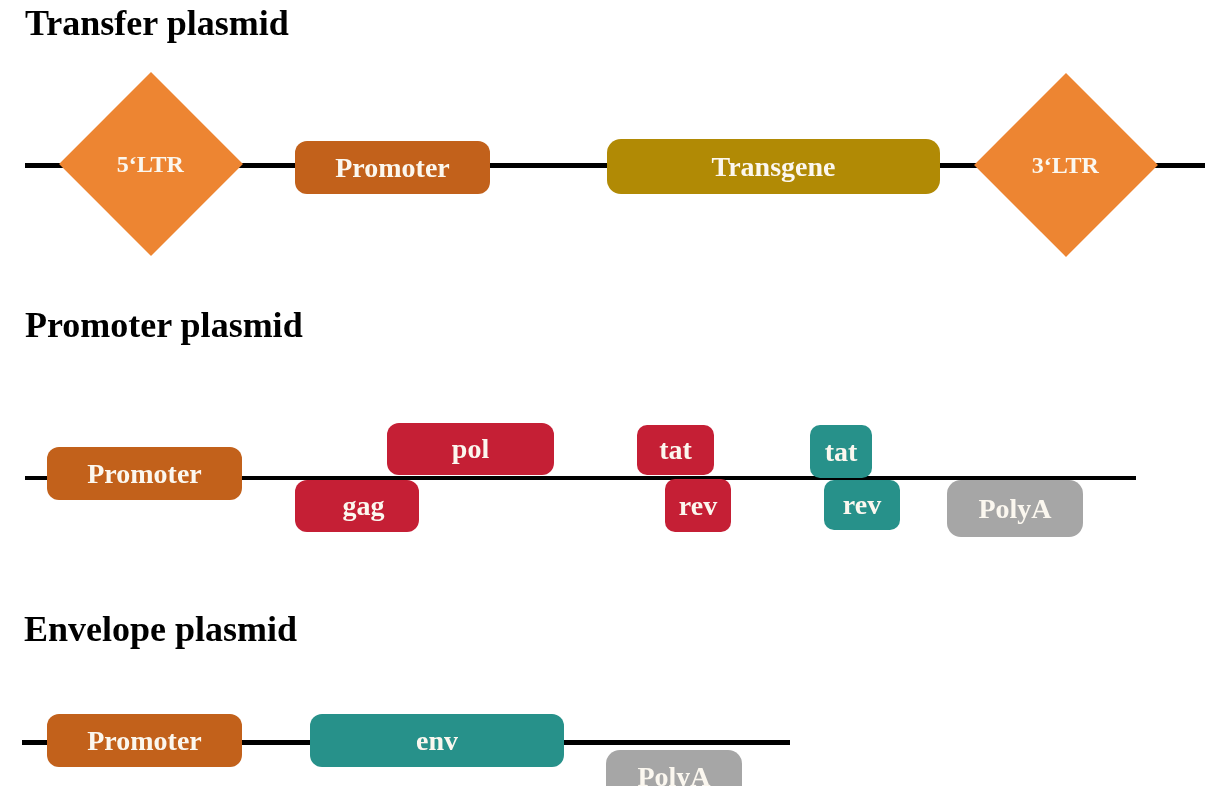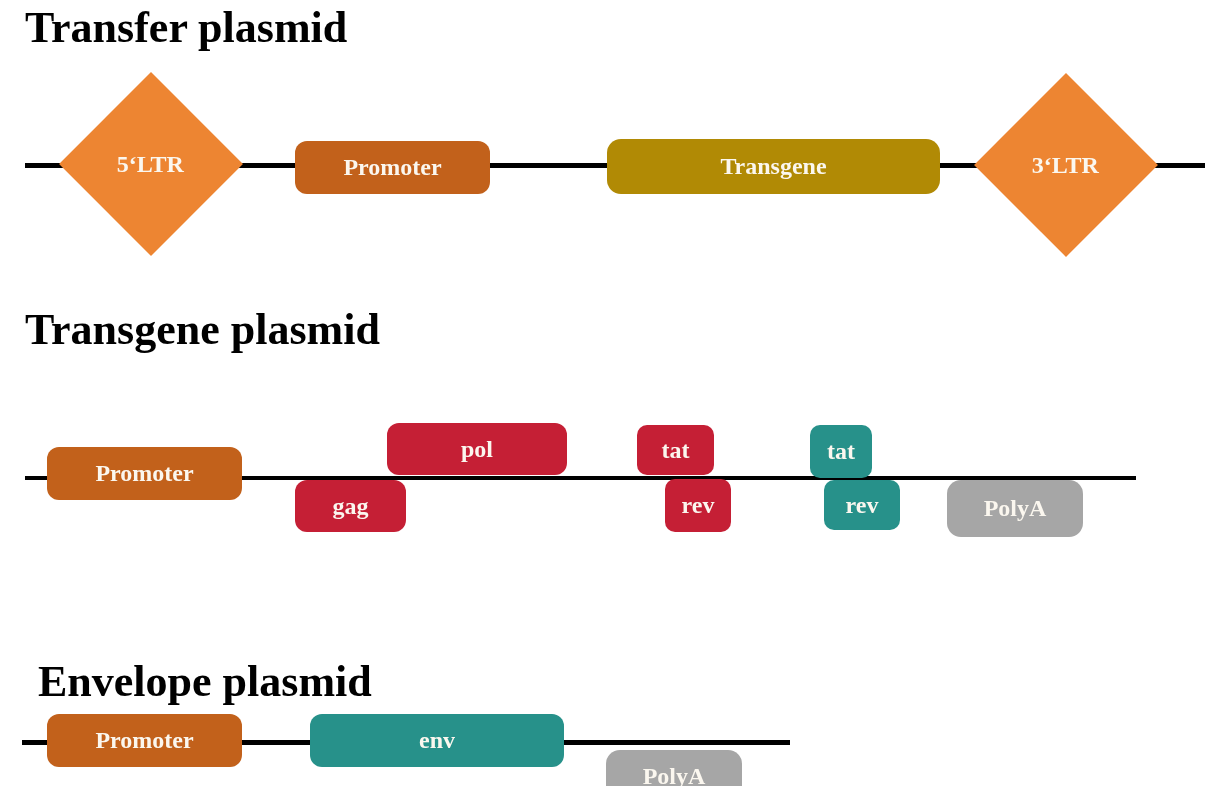--- a/index.html
+++ b/index.html
@@ -8,34 +8,34 @@
     width: 1218px;
     height: 786px;
     background: #ffffff;
     font-family: "Liberation Serif", "DejaVu Serif", serif;
     overflow: hidden;
   }
   .title {
     position: absolute;
     margin: 0;
     font-weight: bold;
-    font-size: 44px;
+    font-size: 36px;
     line-height: 1.1;
     color: var(--title);
     white-space: nowrap;
   }
   .hline { position: absolute; background: var(--line); }
   .box {
     position: absolute;
     display: flex;
     align-items: center;
     justify-content: center;
     color: var(--label);
     font-weight: bold;
-    font-size: 24px;
+    font-size: 28px;
     border-radius: 12px;
     white-space: nowrap;
     text-align: right;
   }
   .diamond {
     position: absolute;
     width: 130px;
     height: 130px;
     transform: rotate(45deg);
     display: flex;
@@ -62,30 +62,30 @@
   .t-line    { left: 25px;  top: 163px; width: 1180px; height: 5px; }
   .d-5ltr    { left: 86px;  top: 99px; }
   .d-3ltr    { left: 1001px; top: 100px; }
   .b-t-promoter { left: 295px; top: 141px; width: 195px; height: 53px; }
   .b-transgene  { left: 607px; top: 139px; width: 333px; height: 55px; border-radius: 14px; }
 
   
   .p-title   { left: 25px;  top: 306px; }
   .p-line    { left: 25px;  top: 476px; width: 1111px; height: 4px; }
   .b-p-promoter { left: 47px;  top: 447px; width: 195px; height: 53px; }
-  .b-gag     { left: 295px; top: 480px; width: 111px; height: 52px; }
-  .b-pol     { left: 387px; top: 423px; width: 180px; height: 52px; }
+  .b-gag     { left: 295px; top: 480px; width: 111px; height: 52px; padding-left: 13px; }
+  .b-pol     { left: 387px; top: 423px; width: 167px; height: 52px; }
   .b-tat1    { left: 637px; top: 425px; width: 77px;  height: 50px; border-radius: 10px; }
   .b-rev1    { left: 665px; top: 479px; width: 66px;  height: 53px; border-radius: 10px; }
   .b-tat2    { left: 810px; top: 425px; width: 62px;  height: 53px; border-radius: 10px; }
   .b-rev2    { left: 824px; top: 480px; width: 76px;  height: 50px; border-radius: 10px; }
   .b-p-polya { left: 947px; top: 444px; width: 136px; height: 57px; border-radius: 14px; }
 
   
-  .e-title   { left: 38px;  top: 610px; margin-top: 48px; }
+  .e-title   { left: 24px;  top: 610px; }
   .e-line    { left: 22px;  top: 740px; width: 768px; height: 5px; }
   .b-e-promoter { left: 47px;  top: 714px; width: 195px; height: 53px; }
   .b-env     { left: 310px; top: 714px; width: 254px; height: 53px; }
   .b-e-polya { left: 606px; top: 714px; width: 136px; height: 53px; border-radius: 14px; }
 </style>
 </head>
 <body>
 
 <div class="canvas">
 
@@ -100,21 +100,21 @@
     </div>
     <div class="box fill-gold b-transgene">
       <span>Transgene</span>
     </div>
     <div class="diamond d-3ltr">
       <span class="dlabel">3‘LTR</span>
     </div>
   </section>
 
   <section>
-    <h1 class="title p-title">Transgene plasmid</h1>
+    <h1 class="title p-title">Promoter plasmid</h1>
     <div class="hline p-line"></div>
     <div class="box fill-darkorange b-p-promoter">
       <span>Promoter</span>
     </div>
     <div class="box fill-crimson b-gag">
       <span>gag</span>
     </div>
     <div class="box fill-crimson b-pol">
       <span>pol</span>
     </div>

